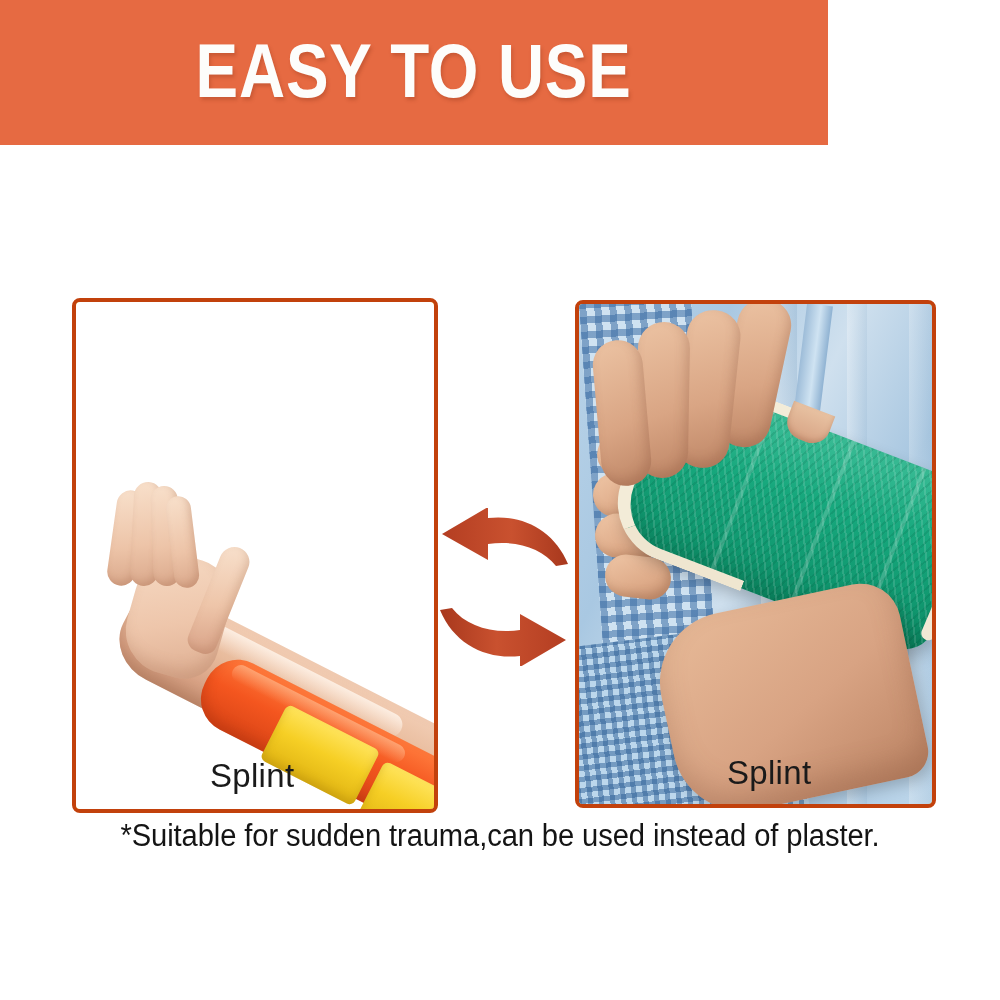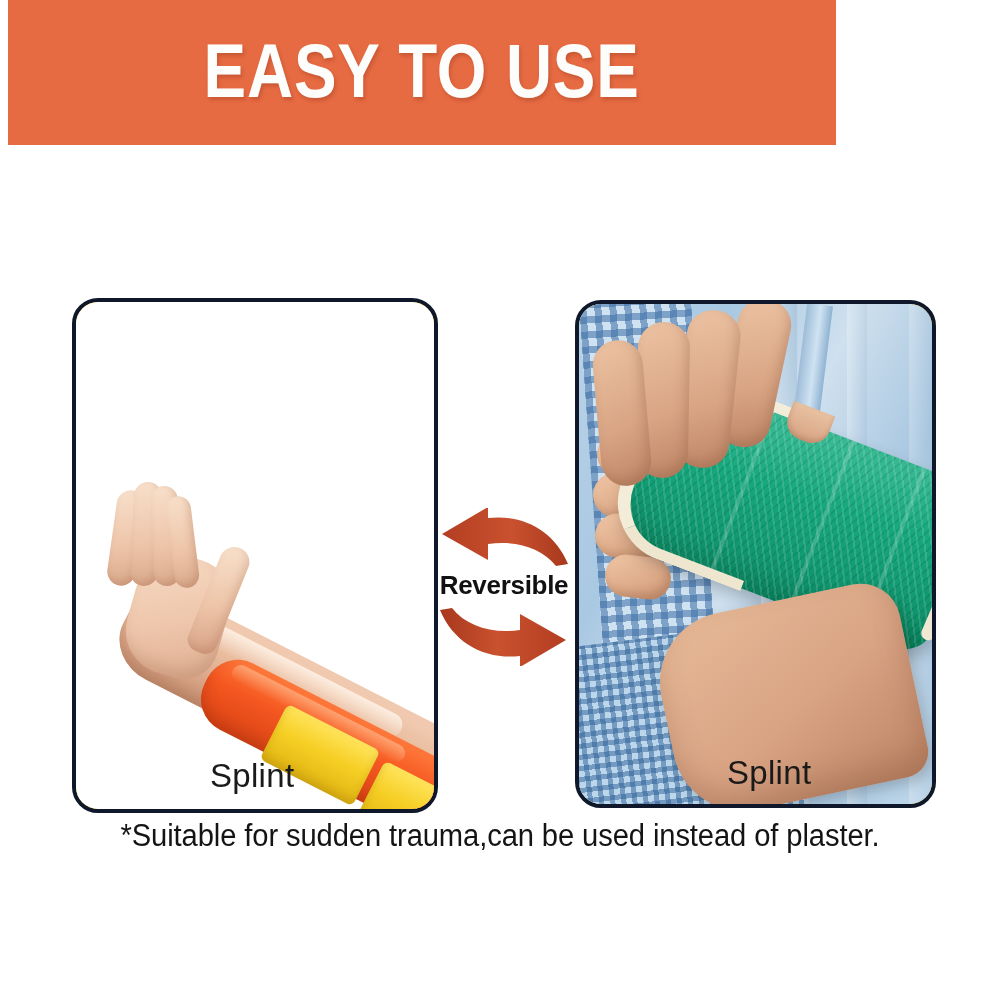--- a/index.html
+++ b/index.html
@@ -6,42 +6,42 @@
   body{
     width:1000px;height:1000px;
     background:#ffffff;
     font-family:"Liberation Sans", sans-serif;
     overflow:hidden;
     position:relative;
   }
 
   
   .banner{
-    position:absolute;left:8px;top:0;width:828px;height:145px;
+    position:absolute;left:0;top:0;width:828px;height:145px;
     background:#e66a42;
     display:flex;align-items:center;justify-content:center;
   }
   .banner-title{
     color:#fdfdfb;
     font-size:76px;
     font-weight:bold;
     letter-spacing:1px;
     transform:scaleX(.84);
     transform-origin:center center;
     white-space:nowrap;
     text-shadow:2px 3px 4px rgba(120,40,15,.25);
     line-height:1;
     margin-top:-4px;
   }
 
   
   .card{
     position:absolute;
-    border:4px solid #0f172a;
-    border-radius:26px;
+    border:4px solid #c2410c;
+    border-radius:8px;
     background:#eab308;
     overflow:hidden;
   }
   .card-left{ left:72px; top:298px; width:358px; height:507px; }
   .card-right{ left:575px; top:300px; width:353px; height:500px; }
 
   .card-label{
     position:absolute;
     z-index:40;
     font-size:33px;
@@ -322,21 +322,20 @@
     <defs>
       <linearGradient id="gTop" x1="0" y1="0" x2="1" y2="0">
         <stop offset="0%" stop-color="#b43e22"></stop>
         <stop offset="55%" stop-color="#c9512f"></stop>
         <stop offset="100%" stop-color="#a8381d"></stop>
       </linearGradient>
     </defs>
     <path d="M132 56 C118 22 86 6 52 10 L52 -1 L6 26 L52 52 L52 36 C80 32 106 40 120 58 Z" fill="url(#gTop)"></path>
   </svg>
 
-  <div class="rev-text">Reversible</div>
 
   <svg class="arrow-svg arrow-bottom" width="136" height="62" viewBox="0 0 136 62">
     <defs>
       <linearGradient id="gBot" x1="1" y1="0" x2="0" y2="0">
         <stop offset="0%" stop-color="#b43e22"></stop>
         <stop offset="55%" stop-color="#c9512f"></stop>
         <stop offset="100%" stop-color="#a8381d"></stop>
       </linearGradient>
     </defs>
     <path d="M4 6 C18 40 50 56 84 52 L84 63 L130 36 L84 10 L84 26 C56 30 30 22 16 4 Z" fill="url(#gBot)"></path>

